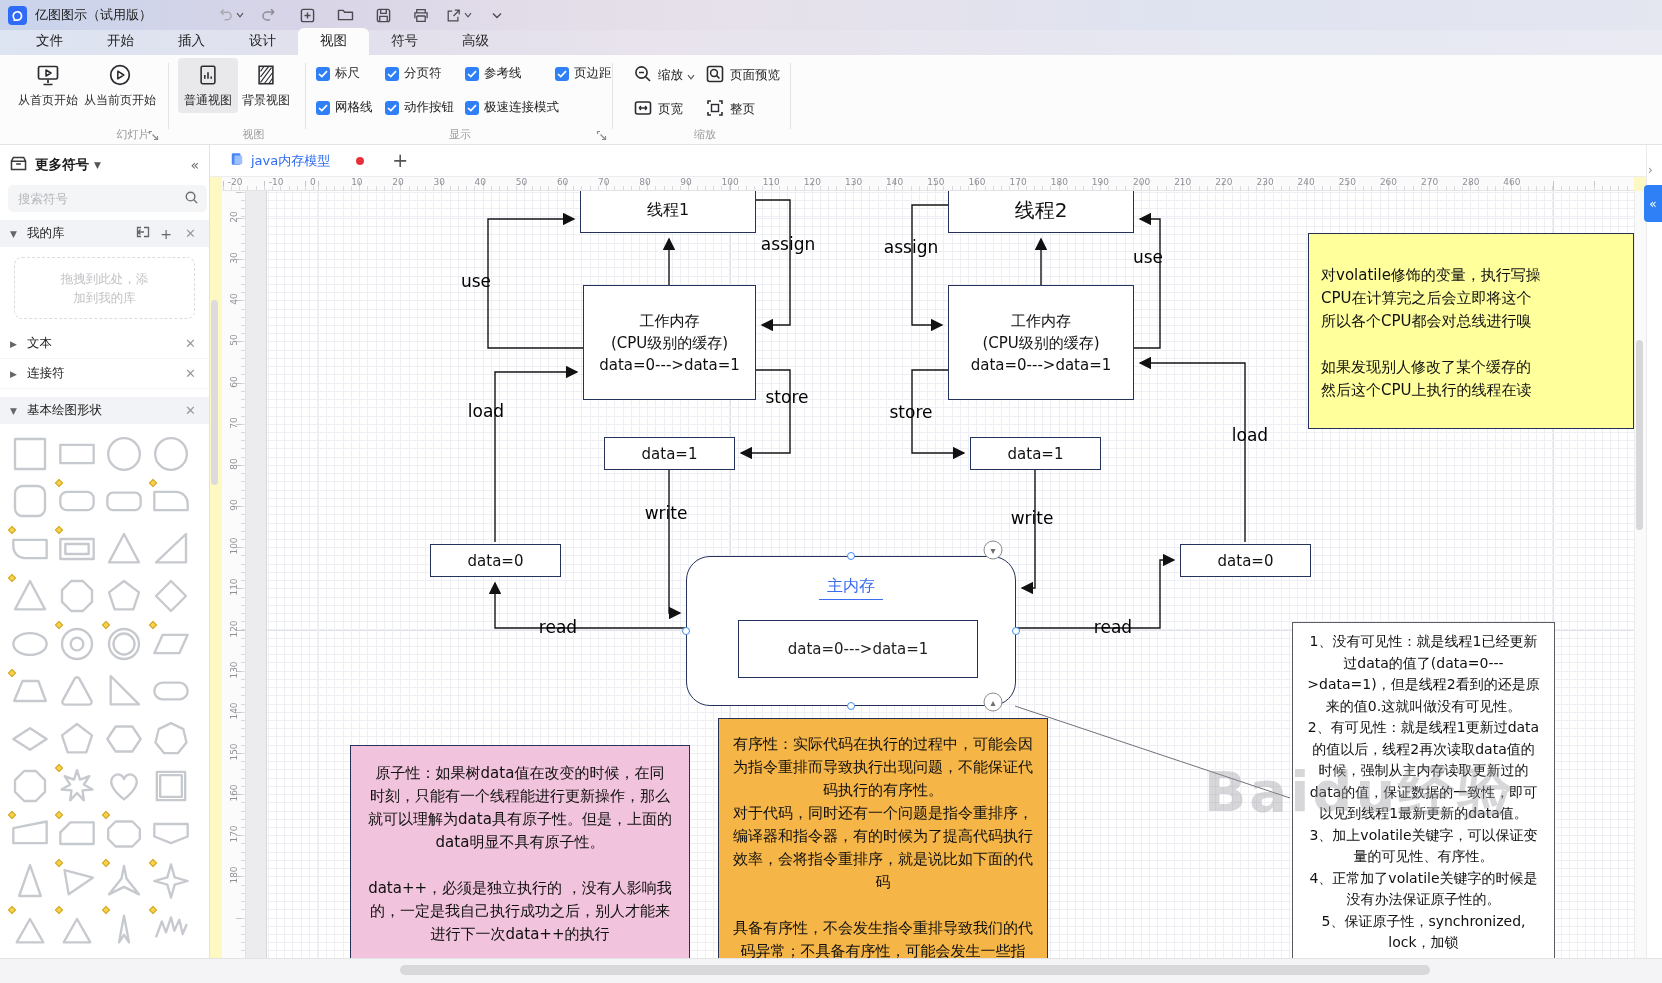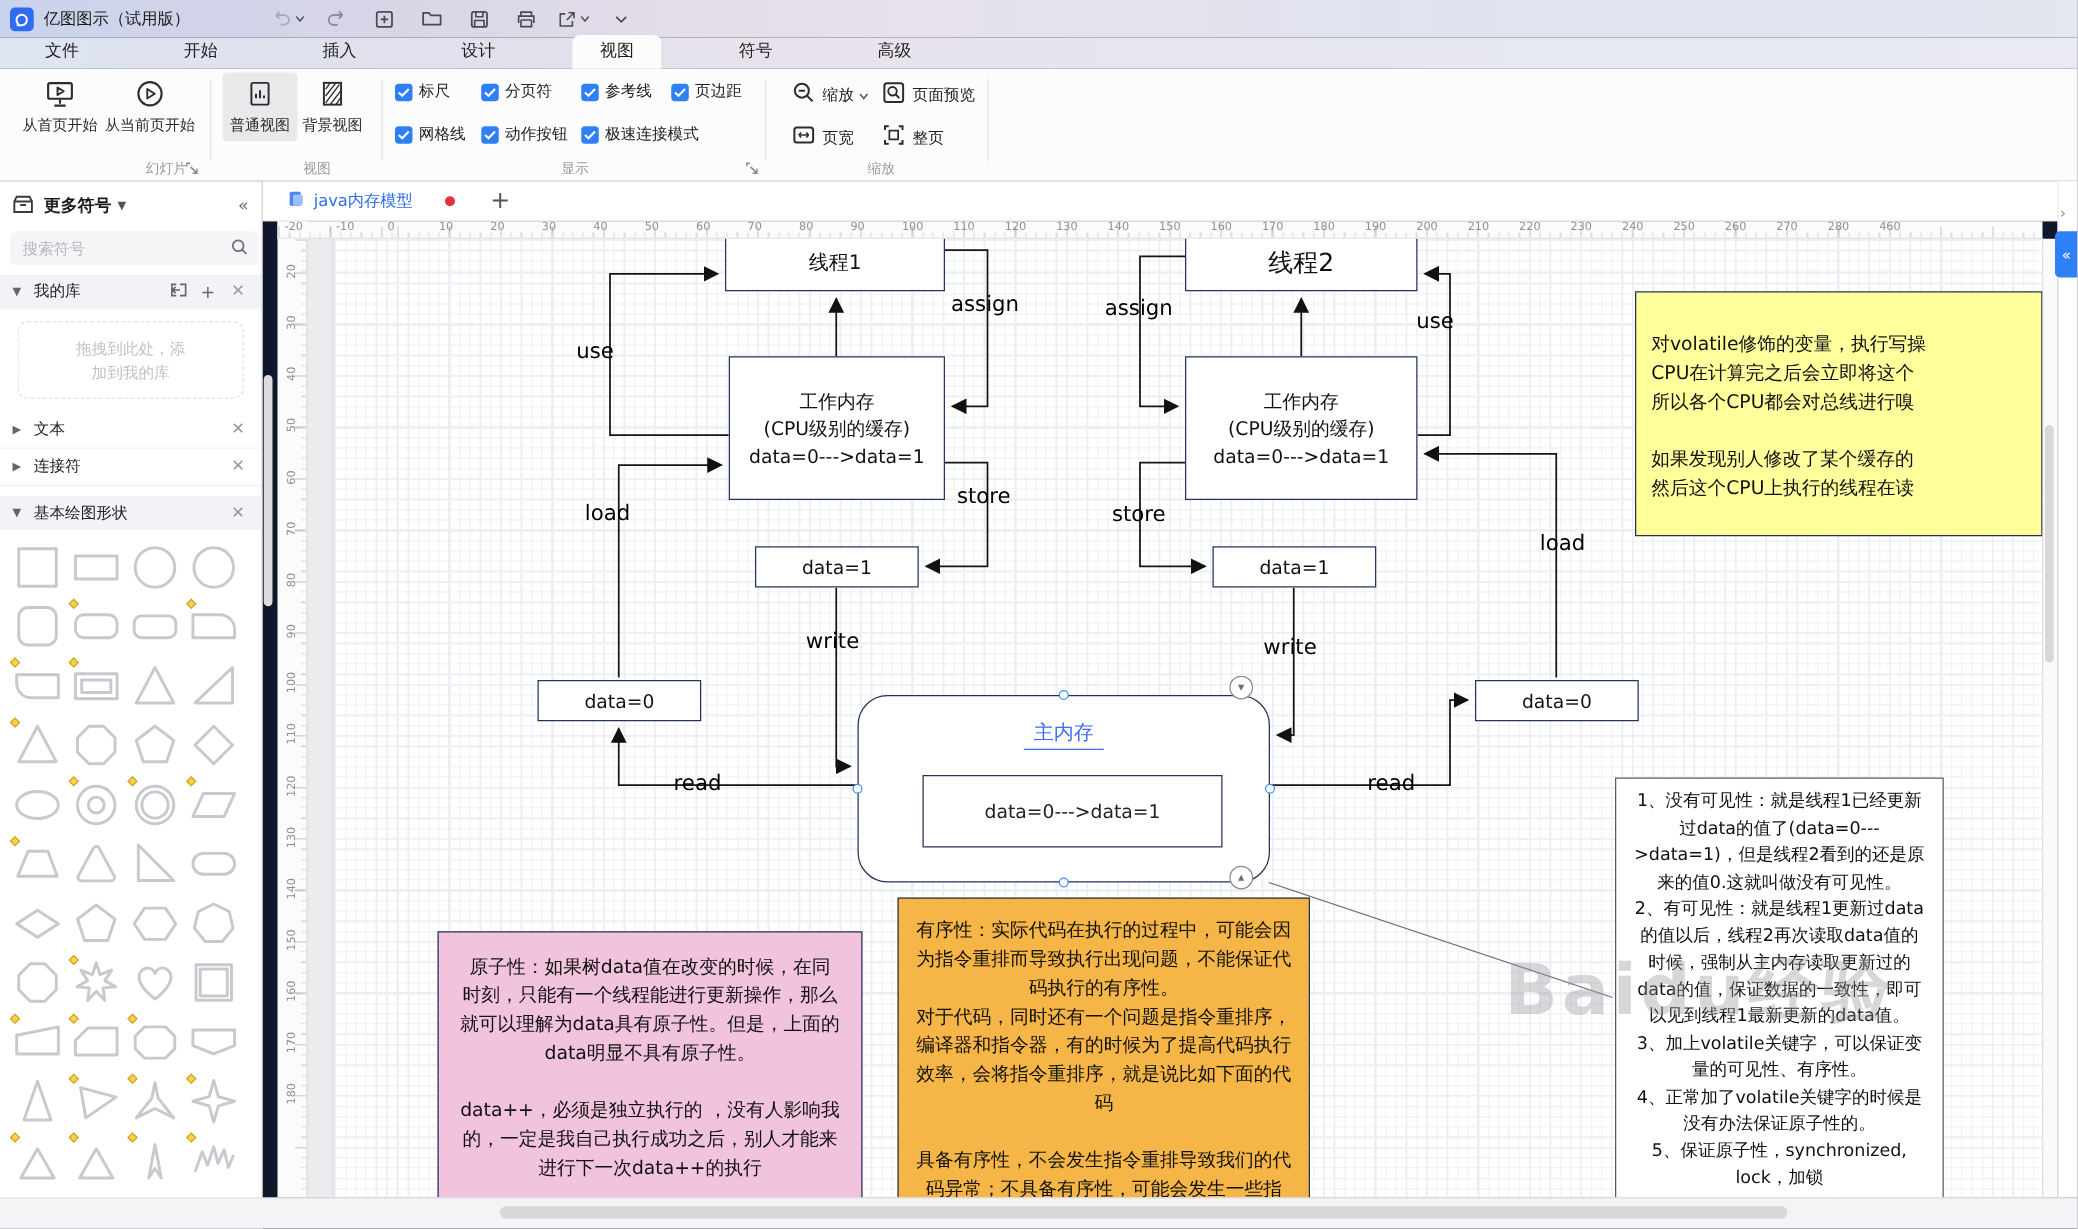--- a/index.html
+++ b/index.html
@@ -1,18 +1,18 @@
 <!DOCTYPE html>
 <html><head>
 <meta charset="utf-8">
 <style>
   * { margin:0; padding:0; box-sizing:border-box; }
   html,body { width:1662px; height:983px; overflow:hidden; }
   body { font-family:"DejaVu Sans","Liberation Sans",sans-serif; font-size:13px; color:#222; }
-  #app { position:relative; width:1662px; height:983px; background:#0f172a; overflow:hidden; }
+  #app { position:relative; width:1662px; height:983px; background:#fef9c3; overflow:hidden; }
 
   
   #titlebar { position:absolute; left:0; top:0; width:1662px; height:30px;
     background:linear-gradient(90deg,#c9d4ec 0%,#d8d4e7 18%,#e3dde9 32%,#e6e1ea 45%,#dfe3f0 70%,#e4e6f0 100%); display:flex; align-items:center; }
   #app-logo { width:19px; height:19px; border-radius:4px; background:#2f6bf6; margin:0 8px 0 8px; display:flex; align-items:center; justify-content:center; flex:0 0 auto; }
   #app-title { font-size:13px; color:#1b1b1b; margin-right:60px; }
   .tb-ic { width:26px; height:22px; display:flex; align-items:center; justify-content:center; margin:0 6px; cursor:pointer; }
   .tb-ic svg { display:block; }
 
   
@@ -163,21 +163,21 @@
           </span>
         </div>
         <div class="tb-ic">
           <svg width="10" height="7" viewBox="0 0 10 7">
             <path d="M1 1.5 L5 5.5 L9 1.5" fill="none" stroke="#4a4a50" stroke-width="1.4"></path>
           </svg>
         </div>
       </div>
   </div>
 
-  <div id="menubar" style="padding-left: 14px; gap: 40px;">
+  <div id="menubar" style="padding-left: 14px;">
       <div class="menu-tab">文件</div>
       <div class="menu-tab">开始</div>
       <div class="menu-tab">插入</div>
       <div class="menu-tab">设计</div>
       <div class="menu-tab active">视图</div>
       <div class="menu-tab">符号</div>
       <div class="menu-tab">高级</div>
     </div>
 
   <div id="ribbon">
@@ -249,21 +249,21 @@
         <span class="lab">分页符</span>
       </div>
       <div class="rb-check" style="left: 465px; top: 10px;">
         <span class="box">
           <svg width="10" height="8" viewBox="0 0 10 8">
             <path d="M1 4 L3.8 6.6 L9 1.2" fill="none" stroke="#fff" stroke-width="1.7"></path>
           </svg>
         </span>
         <span class="lab">参考线</span>
       </div>
-      <div class="rb-check" style="left: 537px; top: 10px;">
+      <div class="rb-check" style="left: 555px; top: 10px;">
         <span class="box">
           <svg width="10" height="8" viewBox="0 0 10 8">
             <path d="M1 4 L3.8 6.6 L9 1.2" fill="none" stroke="#fff" stroke-width="1.7"></path>
           </svg>
         </span>
         <span class="lab">页边距</span>
       </div>
       <div class="rb-check" style="left: 316px; top: 44px;">
         <span class="box">
           <svg width="10" height="8" viewBox="0 0 10 8">

